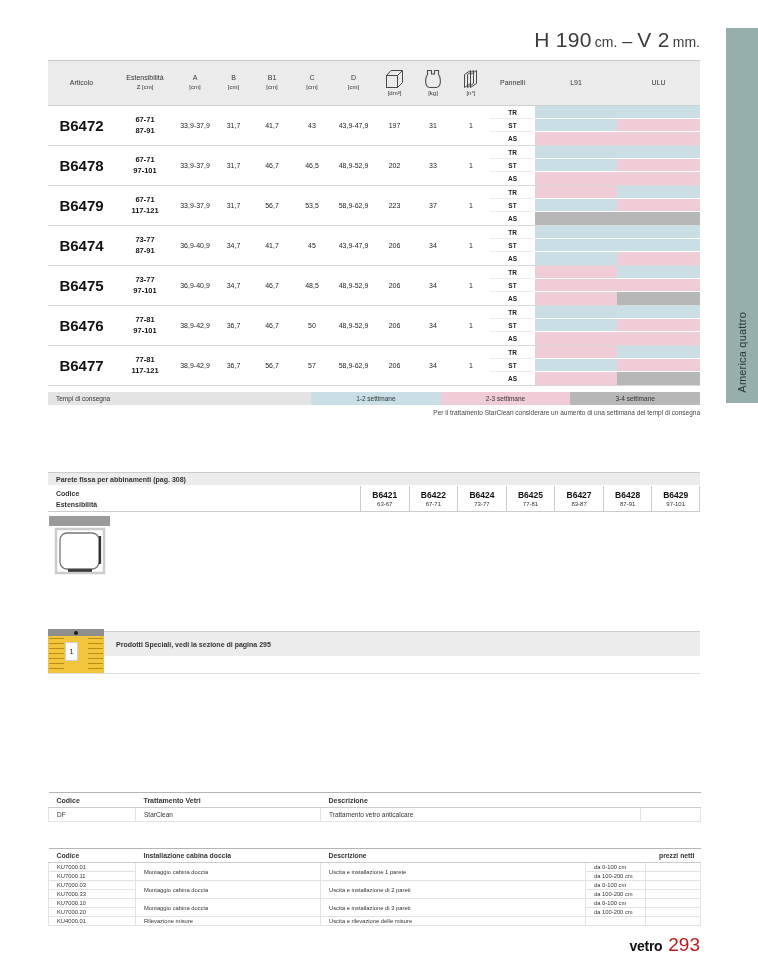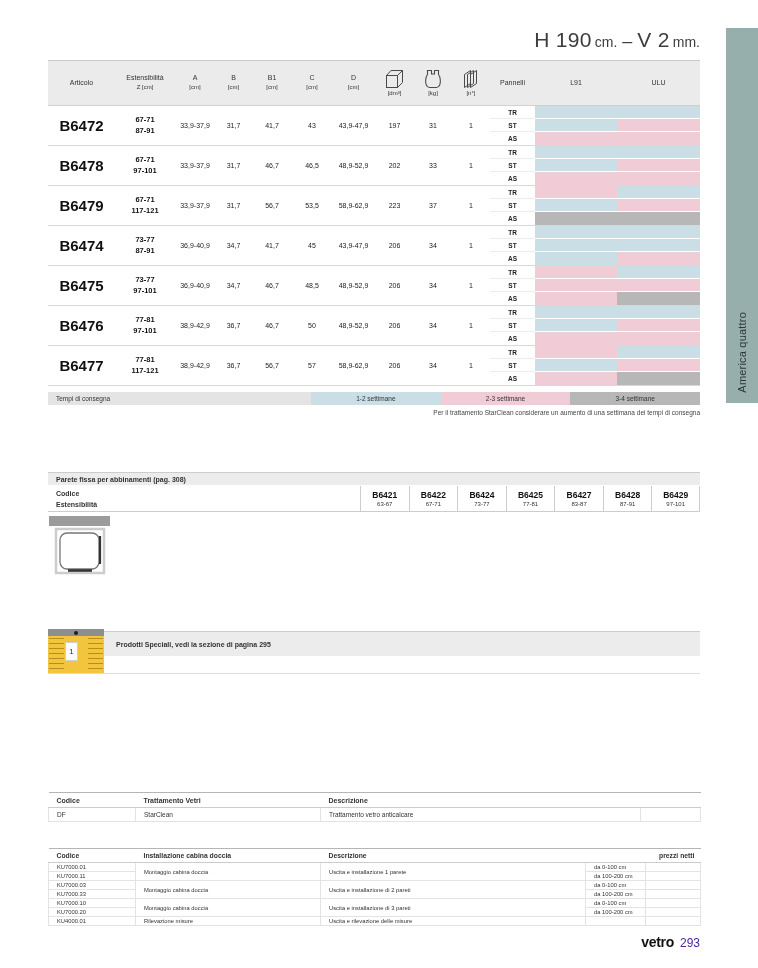--- a/index.html
+++ b/index.html
@@ -85,21 +85,21 @@
              border-bottom:1px solid #cccccc;padding:0 0 0 8px;}
   .btable td{font-size:6.5px;color:#333;border:1px solid #e3e3e3;padding:0 0 0 8px;vertical-align:middle;}
   #tv-table{top:792px;} #tv-table th{height:14px;} #tv-table td{height:13px;}
   #inst-table{top:848px;} #inst-table th{height:13px;font-size:6.8px;}
   #inst-table td{height:8px;font-size:5.8px;}
   #inst-table th.right{text-align:right;padding:0 6px 0 0;}
 
   
   .footer{position:absolute;top:934px;right:58px;display:flex;align-items:baseline;gap:6px;}
   .brand{font-weight:bold;font-size:14px;letter-spacing:-.3px;color:#111;}
-  .pageno{font-size:12px;color:#4c1d95;}
+  .pageno{font-size:19px;color:#b91c1c;}
 </style>
 </head>
 <body>
 
 <div id="page">
 
 
   <div class="spec">
     <span class="big">H 190</span>
     <span class="unit">cm.</span>

